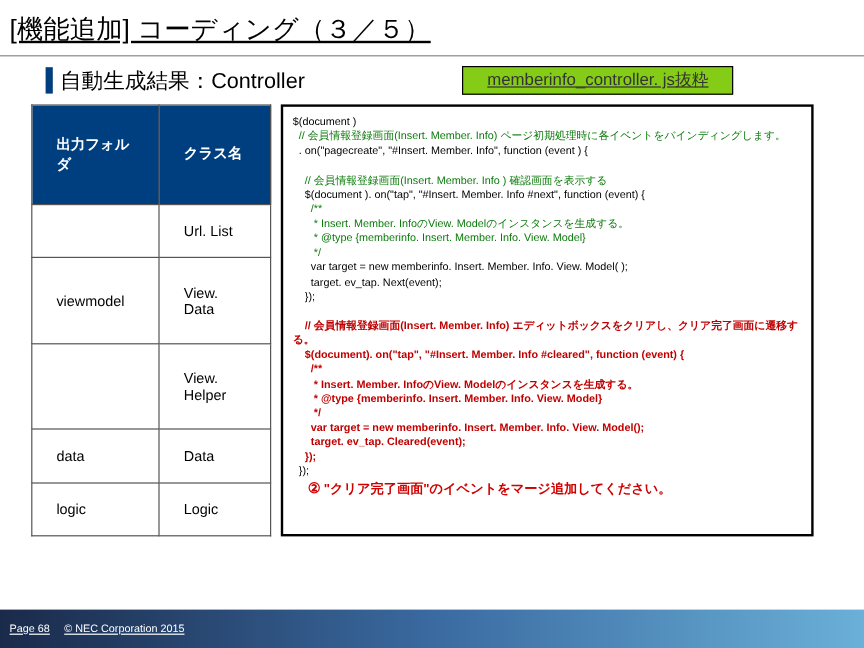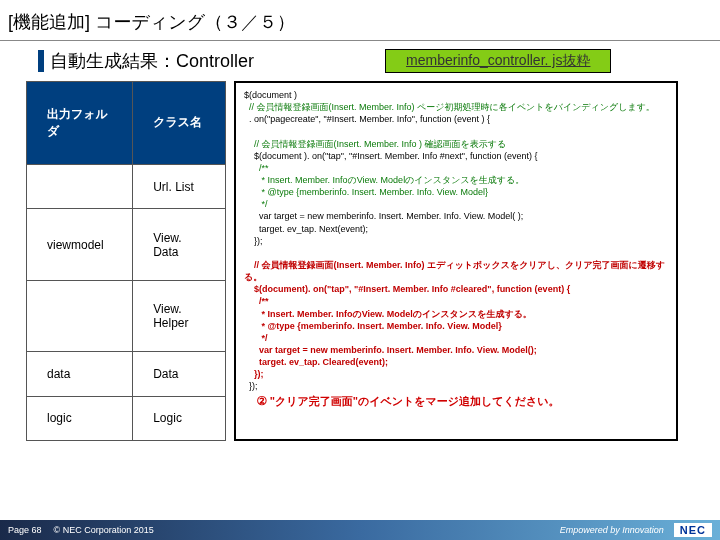--- a/index.html
+++ b/index.html
@@ -1,30 +1,30 @@
 <!DOCTYPE html>
 <html><head>
 <meta charset="utf-8">
 <style>
   * { margin: 0; padding: 0; box-sizing: border-box; }
   body { width: 720px; height: 540px; font-family: "Meiryo", sans-serif; background: #fff; position: relative; overflow: hidden; }
-  .title { font-size: 18px; color: #000; padding: 10px 0 6px 8px; border-bottom: 1px solid #888; }
+  .title { font-size: 22px; color: #000; padding: 10px 0 6px 8px; border-bottom: 1px solid #888; text-decoration: underline; }
   .subtitle-row { display: flex; align-items: center; padding: 8px 0 4px 8px; gap: 6px; margin-left: 30px; }
   .blue-bar { width: 6px; height: 22px; background: #003f7f; }
   .subtitle { font-size: 18px; color: #000; }
   .filename-box { margin-left: 125px; border: 1px solid #000; background: #84cc16; padding: 2px 20px; font-size: 14px; text-decoration: underline; color: #333; }
   .content { display: flex; padding: 4px 8px 0 26px; gap: 8px; }
   .table { border: 1px solid #555; border-collapse: collapse; font-size: 12px; width: 200px; }
   .table th, .table td { border: 1px solid #555; padding: 4px 20px; text-align: left; }
   .table th { background: #003f7f; color: #fff; font-weight: bold; }
   .code-box { border: 2px solid #000000; width: 444px; height: 360px; padding: 6px 8px; font-size: 9px; line-height: 1.35; font-family: "Meiryo", sans-serif; color: #000; overflow: hidden; white-space: pre-wrap; }
   .c-green { color: #0a7a0a; }
   .c-red { color: #c00000; font-weight: bold; }
   .c-redbold { color: #d00000; font-weight: bold; font-size: 11px; }
-  .footer { position: absolute; bottom: 0; left: 0; right: 0; height: 20px; background: linear-gradient(to right, #1a2a4a 0%, #3a6aa0 50%, #6ab0d8 100%); color: #fff; display: flex; align-items: center; font-size: 9px; padding: 4px 8px; justify-content: space-between; }
+  .footer { position: absolute; bottom: 0; left: 0; right: 0; height: 20px; background: linear-gradient(to right, #1a2a4a 0%, #3a6aa0 50%, #6ab0d8 100%); color: #fff; display: flex; align-items: center; font-size: 9px; padding: 16px 8px; justify-content: space-between; text-decoration: underline; }
   .footer-left { display: flex; gap: 12px; align-items: center; }
   .footer-right { display: flex; gap: 10px; align-items: center; }
   .nec-logo { background: #fff; color: #003399; font-weight: bold; font-family: Arial; padding: 1px 6px; font-size: 11px; letter-spacing: 1px; }
   .tagline { font-style: italic; font-size: 9px; }
   .circle-num { color: #d00000; font-weight: bold; font-size: 12px; }
 </style>
 </head>
 <body>
 
 <div class="title">[機能追加] コーディング（３／５）</div>
@@ -90,17 +90,13 @@
     });</span>
 <span>  });</span>
      <span class="circle-num">②</span> <span class="c-redbold">"クリア完了画面"のイベントをマージ追加してください。</span></div>
 </div>
 
 <div class="footer">
   <div class="footer-left">
     <span>Page 68</span>
     <span>© NEC Corporation 2015</span>
   </div>
-  <div class="footer-right">
-    <span class="tagline">Empowered by Innovation</span>
-    <span class="nec-logo">NEC</span>
-  </div>
 </div>
 
 </body></html>

